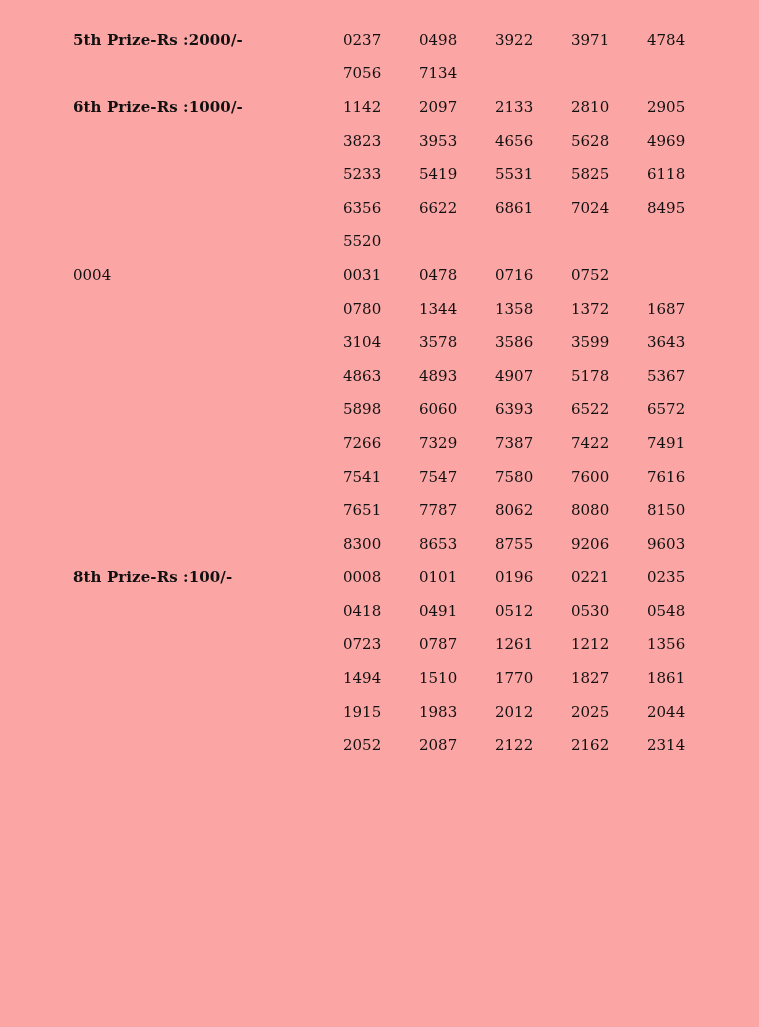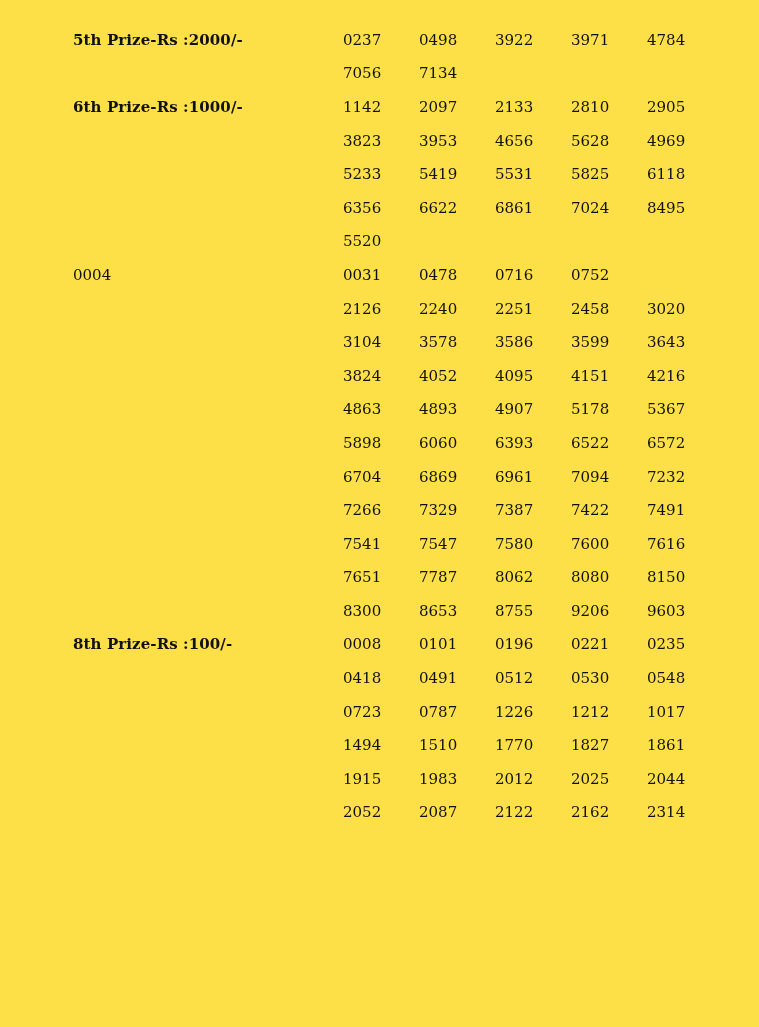--- a/index.html
+++ b/index.html
@@ -13,21 +13,21 @@
     overflow: hidden;
     font-family: "DejaVu Serif", "Liberation Serif", serif;
     color: #111111;
   }
   .sheet {
     position: relative;
     width: 759px;
     height: 1027px;
     padding-top: 23px;
     box-sizing: border-box;
-    background: #fde047;
+    background: #fca5a5;
   }
   .row {
     display: grid;
     grid-template-columns: 270px 76px 76px 76px 76px 76px;
     padding-left: 73px;
     height: 33.6px;
     align-items: center;
   }
   .prize-label {
     font-weight: bold;
@@ -104,65 +104,49 @@
       </div>
       <div class="row">
         <span class="num">0004</span>
         <span class="num">0031</span>
         <span class="num">0478</span>
         <span class="num">0716</span>
         <span class="num">0752</span>
       </div>
       <div class="row">
         <span class="prize-label"></span>
-        <span class="num">2126</span>
-        <span class="num">2240</span>
-        <span class="num">2251</span>
-        <span class="num">2458</span>
-        <span class="num">3020</span>
+        <span class="num">0780</span>
+        <span class="num">1344</span>
+        <span class="num">1358</span>
+        <span class="num">1372</span>
+        <span class="num">1687</span>
       </div>
       <div class="row">
         <span class="prize-label"></span>
         <span class="num">3104</span>
         <span class="num">3578</span>
         <span class="num">3586</span>
         <span class="num">3599</span>
         <span class="num">3643</span>
       </div>
       <div class="row">
         <span class="prize-label"></span>
-        <span class="num">3824</span>
-        <span class="num">4052</span>
-        <span class="num">4095</span>
-        <span class="num">4151</span>
-        <span class="num">4216</span>
-      </div>
-      <div class="row">
-        <span class="prize-label"></span>
         <span class="num">4863</span>
         <span class="num">4893</span>
         <span class="num">4907</span>
         <span class="num">5178</span>
         <span class="num">5367</span>
       </div>
       <div class="row">
         <span class="prize-label"></span>
         <span class="num">5898</span>
         <span class="num">6060</span>
         <span class="num">6393</span>
         <span class="num">6522</span>
         <span class="num">6572</span>
-      </div>
-      <div class="row">
-        <span class="prize-label"></span>
-        <span class="num">6704</span>
-        <span class="num">6869</span>
-        <span class="num">6961</span>
-        <span class="num">7094</span>
-        <span class="num">7232</span>
       </div>
       <div class="row">
         <span class="prize-label"></span>
         <span class="num">7266</span>
         <span class="num">7329</span>
         <span class="num">7387</span>
         <span class="num">7422</span>
         <span class="num">7491</span>
       </div>
       <div class="row">
@@ -202,23 +186,23 @@
         <span class="num">0418</span>
         <span class="num">0491</span>
         <span class="num">0512</span>
         <span class="num">0530</span>
         <span class="num">0548</span>
       </div>
       <div class="row">
         <span class="prize-label"></span>
         <span class="num">0723</span>
         <span class="num">0787</span>
-        <span class="num">1226</span>
+        <span class="num">1261</span>
         <span class="num">1212</span>
-        <span class="num">1017</span>
+        <span class="num">1356</span>
       </div>
       <div class="row">
         <span class="prize-label"></span>
         <span class="num">1494</span>
         <span class="num">1510</span>
         <span class="num">1770</span>
         <span class="num">1827</span>
         <span class="num">1861</span>
       </div>
       <div class="row">

